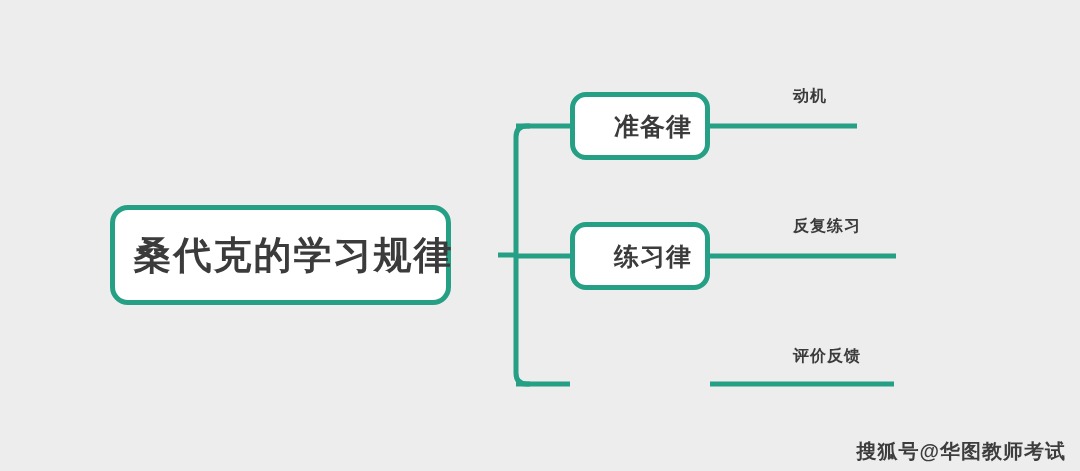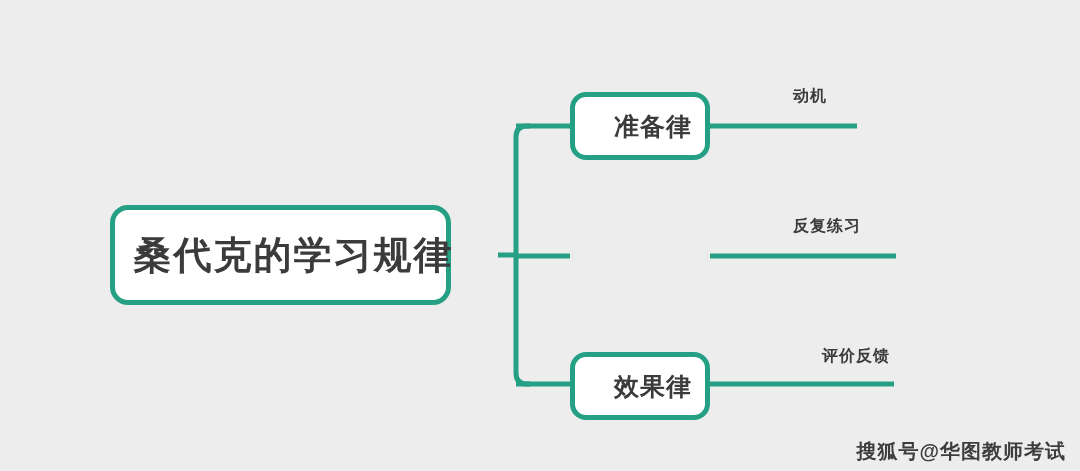--- a/index.html
+++ b/index.html
@@ -69,21 +69,21 @@
   .leaf-label {
     position: absolute;
     color: #3b3b3b;
     font-size: 16px;
     font-weight: bold;
     letter-spacing: 1px;
     white-space: nowrap;
   }
   .leaf-label.l0 { left: 793px; top: 86px; }
   .leaf-label.l1 { left: 793px; top: 216px; text-align: center; }
-  .leaf-label.l2 { left: 822px; top: 346px; }
+  .leaf-label.l2 { left: 793px; top: 346px; }
 
   
   .watermark {
     position: absolute;
     right: 14px;
     bottom: 6px;
     font-size: 20px;
     font-weight: bold;
     color: #2f2f2f;
     letter-spacing: 1px;
@@ -115,24 +115,24 @@
   </svg>
 
   <div class="node node-root">
     <span>桑代克的学习规律</span>
   </div>
 
   <div class="node node-child c0">
     <span>准备律</span>
   </div>
 
+  <div class="node node-child c1">
+    <span>练习律</span>
+  </div>
 
-  <div class="node node-child c2">
-    <span>效果律</span>
-  </div>
 
   <div class="leaf-label l0">动机</div>
   <div class="leaf-label l1">反复练习</div>
   <div class="leaf-label l2">评价反馈</div>
 
   <div class="watermark">搜狐号@华图教师考试</div>
 
 </div>
 
 </body></html>

